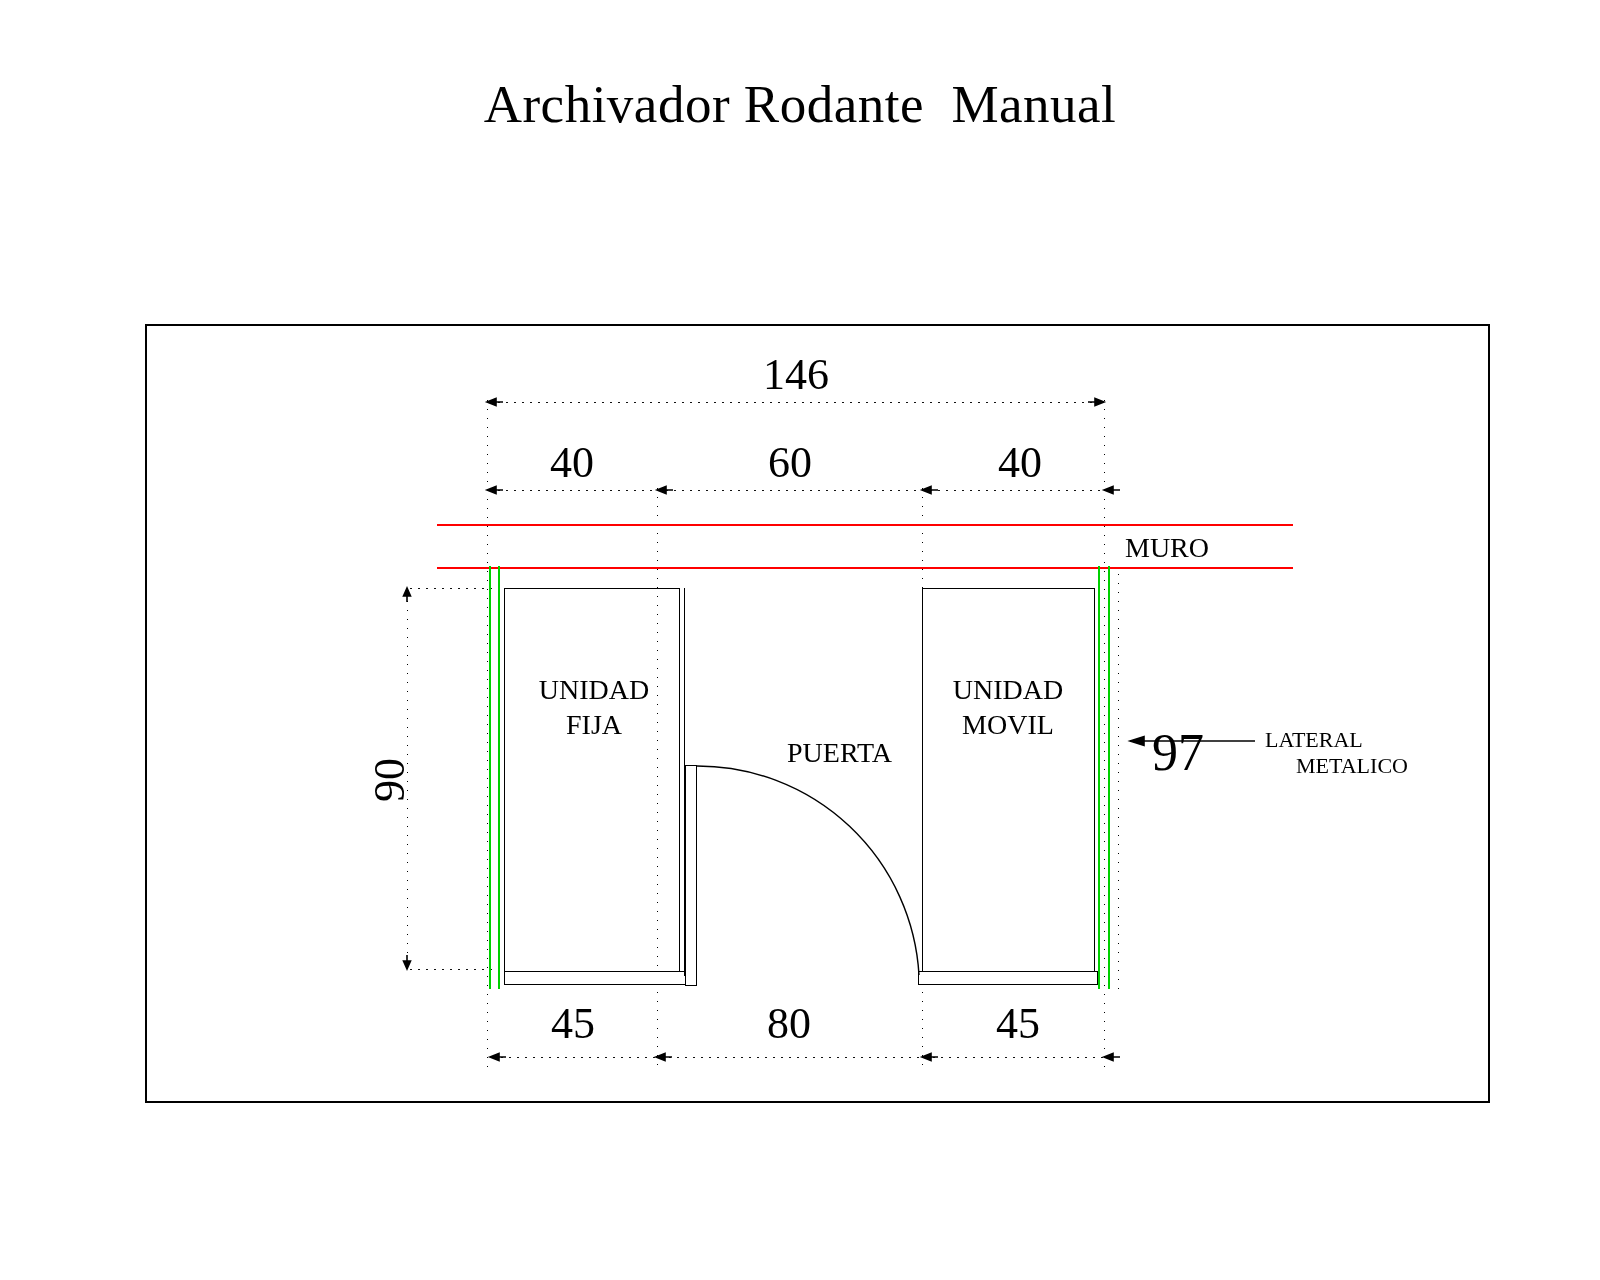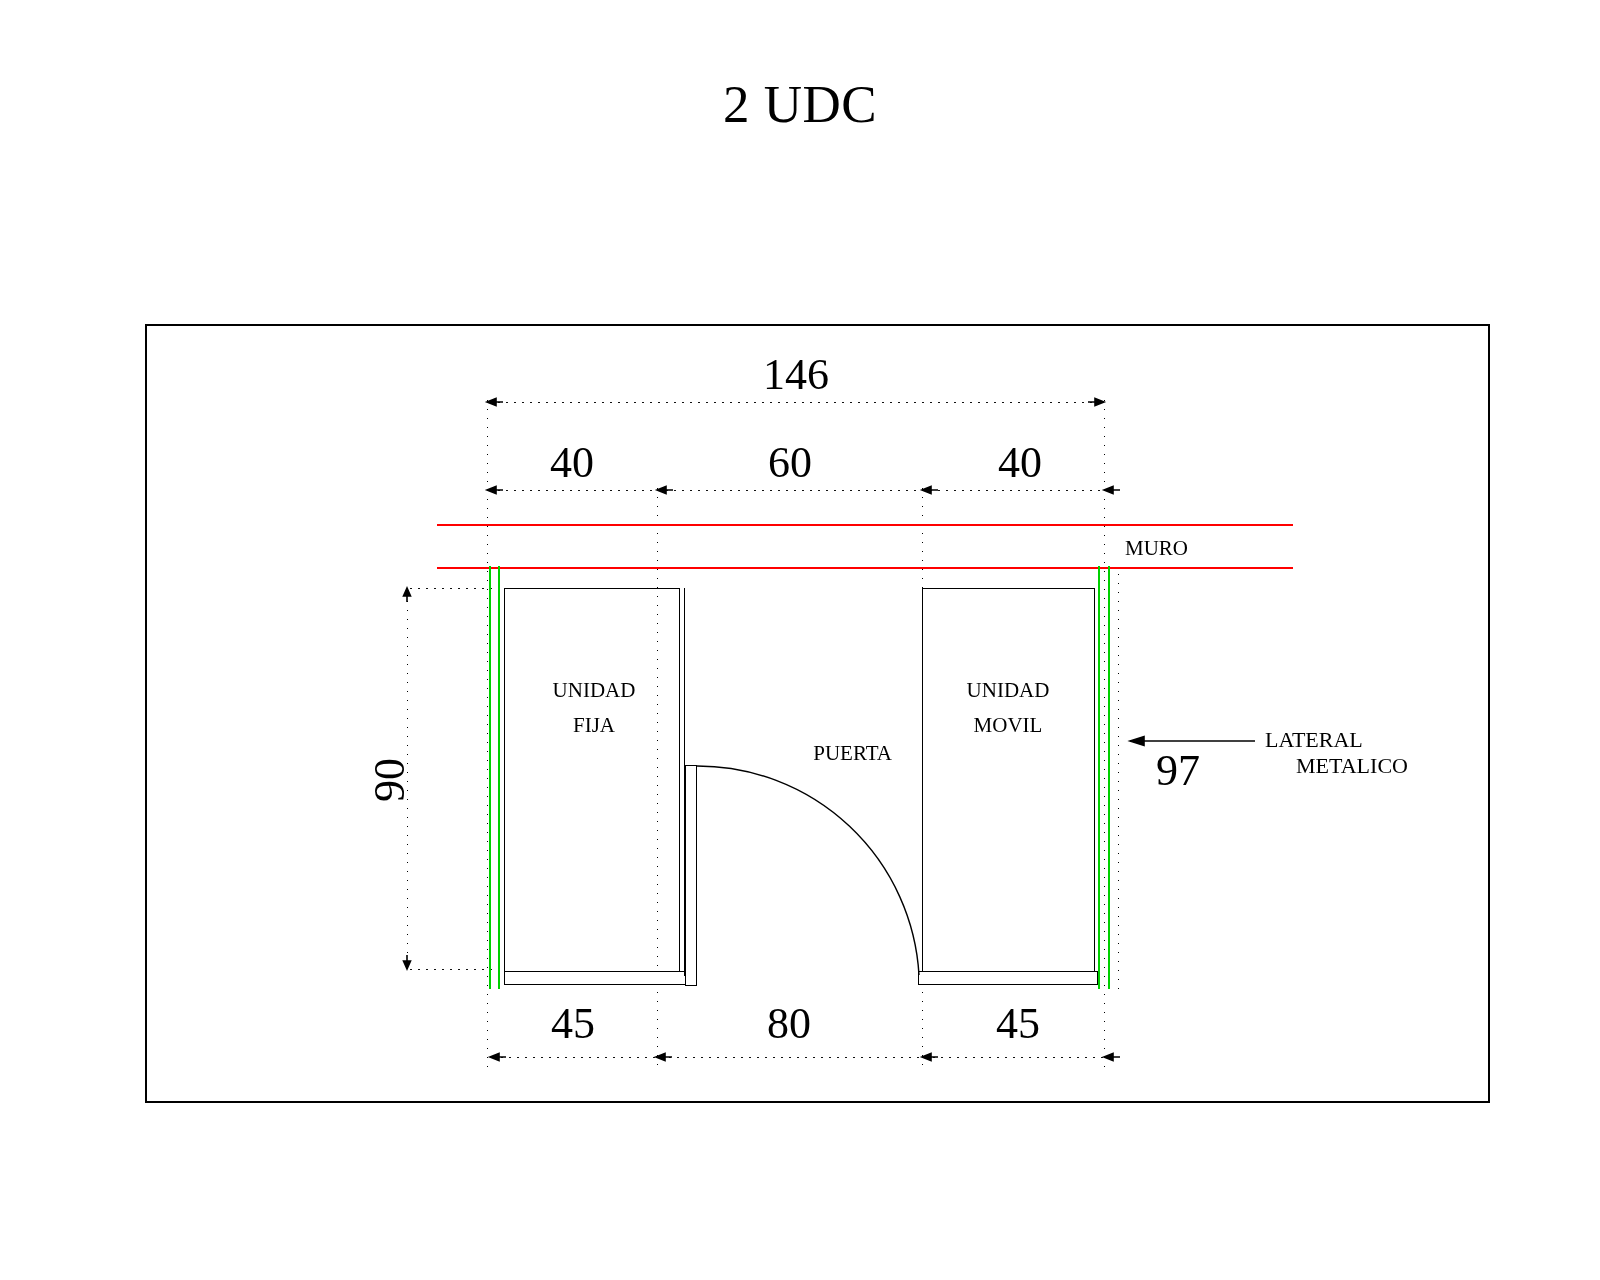--- a/index.html
+++ b/index.html
@@ -102,21 +102,21 @@
     position: absolute;
     border: 1.5px solid #000000;
     box-sizing: border-box;
     background: #ffffff;
   }
 
   
   .plan-label {
     position: absolute;
     color: #000000;
-    font-size: 21px;
+    font-size: 28px;
     line-height: 34px;
     text-align: center;
     white-space: pre;
   }
   .plan-label.small {
     font-size: 22px;
     line-height: 28px;
   }
   .dim-text {
     position: absolute;
@@ -139,21 +139,21 @@
     height: 1280px;
     overflow: visible;
   }
 </style>
 </head>
 <body>
 
 <div id="page">
 
   <div id="title-block">
-    <div class="title-line">2 UDC</div>
+    <div class="title-line">Archivador Rodante  Manual</div>
   </div>
 
   <div id="drawing-frame"></div>
 
   <div id="plan-layer">
 
     <div class="dim-v" style="left:487px;  top:396px; height:672px;"></div>
     <div class="dim-v" style="left:657px;  top:484px; height:584px;"></div>
     <div class="dim-v" style="left:922px;  top:484px; height:584px;"></div>
     <div class="dim-v" style="left:1104px; top:396px; height:672px;"></div>
@@ -190,21 +190,21 @@
     <div class="plan-label" style="left:494px; top:708px; width:200px;">FIJA</div>
 
     <div class="door-leaf" style="left:685px; top:765px; width:12px; height:221px;"></div>
     <div class="plan-label" style="left:688px; top:736px; width:204px;text-align:right;">PUERTA</div>
 
     <div class="unit-box" style="left:922px; top:588px; width:173px; height:388px;"></div>
     <div class="unit-plinth" style="left:918px; top:971px; width:180px; height:14px;"></div>
     <div class="plan-label" style="left:908px; top:673px; width:200px;">UNIDAD</div>
     <div class="plan-label" style="left:908px; top:708px; width:200px;">MOVIL</div>
 
-    <div class="dim-text" style="left:1118px; top:748px; width:120px; font-size:44px;font-family:Liberation Serif, serif;">97</div>
+    <div class="dim-text" style="left:1118px; top:730px; width:120px; font-size:52px;font-family:Liberation Serif, serif;">97</div>
     <div class="plan-label small" style="left:1265px; top:726px; width:160px; text-align:left;">LATERAL</div>
     <div class="plan-label small" style="left:1272px; top:752px; width:160px; text-align:center;">METALICO</div>
 
     <div class="dim-h" style="left:490px; top:1057px; width:614px;"></div>
     <div class="dim-text" style="left:493px; top:1001px; width:160px;">45</div>
     <div class="dim-text" style="left:709px; top:1001px; width:160px;">80</div>
     <div class="dim-text" style="left:938px; top:1001px; width:160px;">45</div>
 
     <svg class="overlay" viewBox="0 0 1600 1280" xmlns="http://www.w3.org/2000/svg">
       <g stroke="#000000" stroke-width="1.6" fill="#000000">

